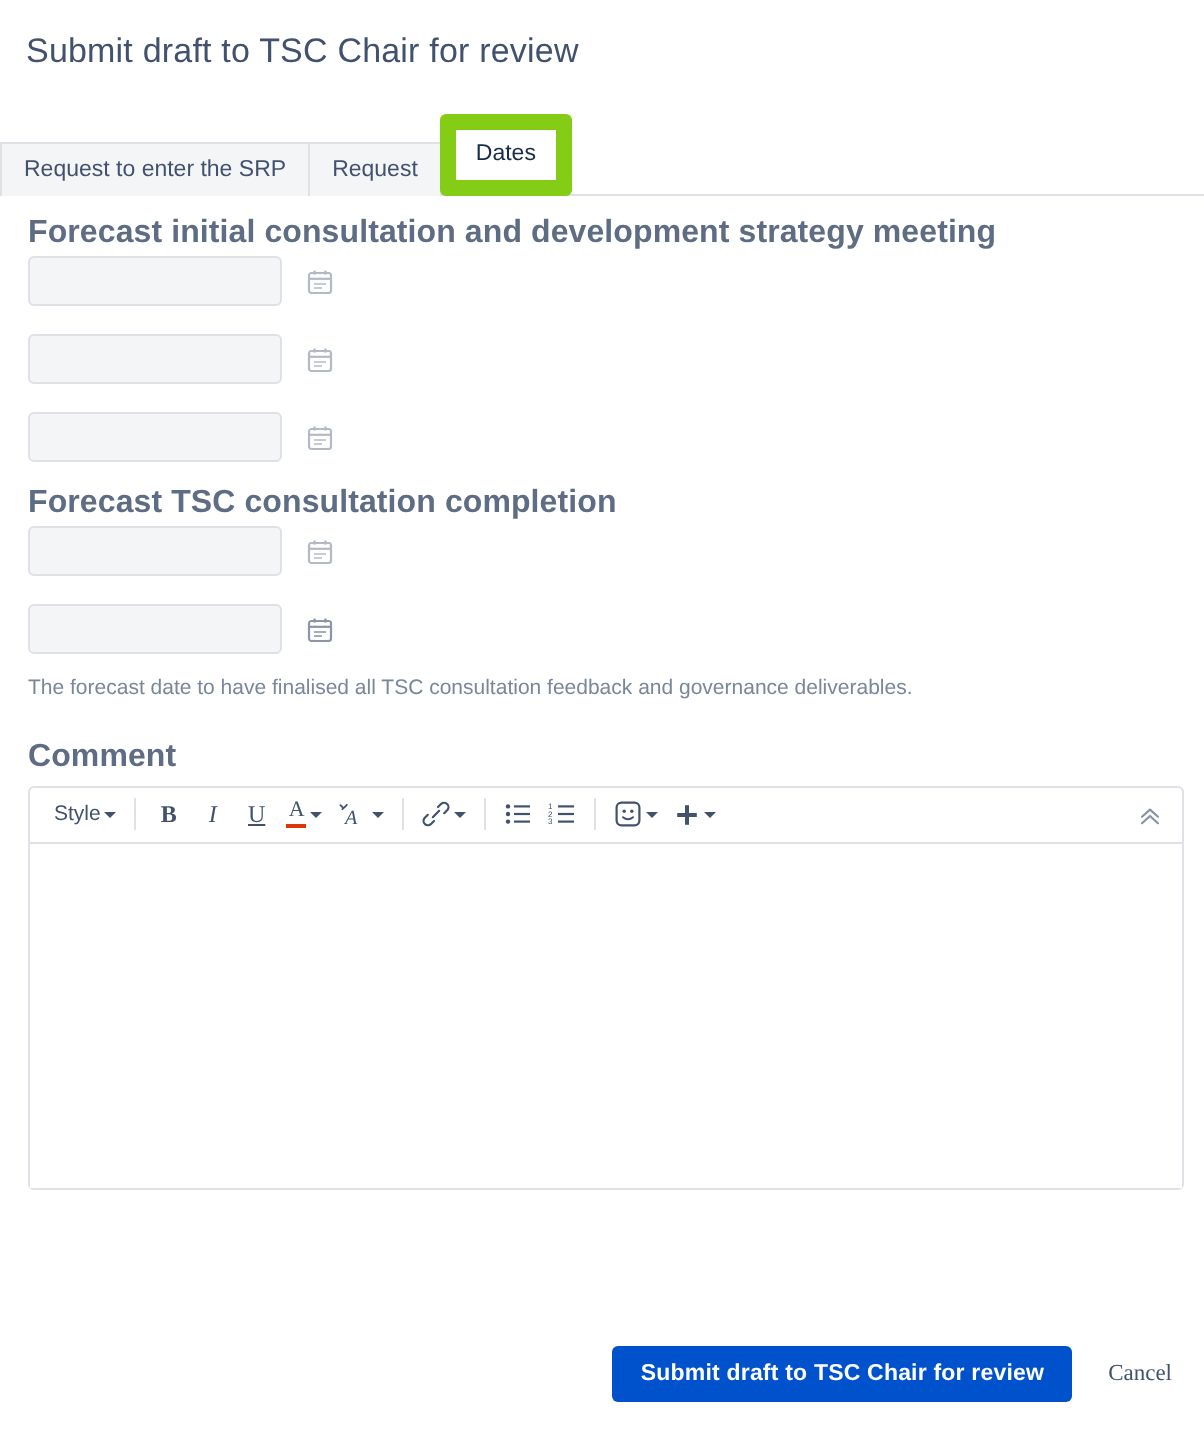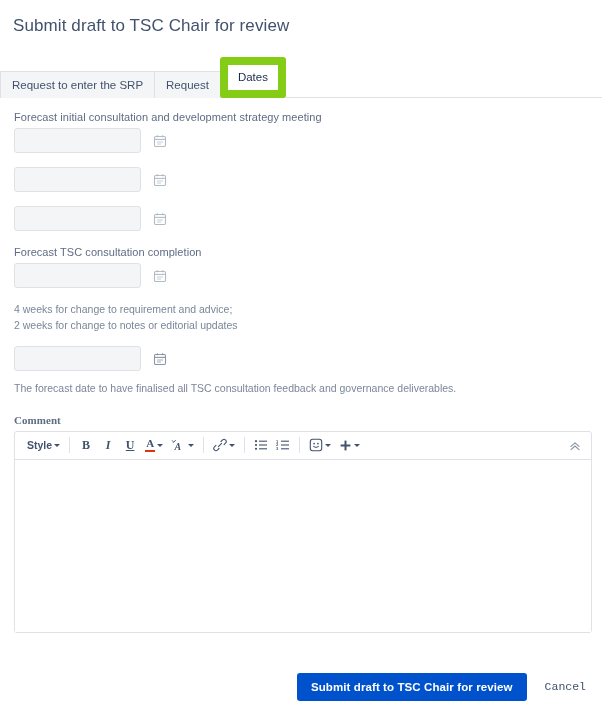--- a/index.html
+++ b/index.html
@@ -68,22 +68,22 @@
     z-index: 3;
     color: #172B4D;
   }
 
   
   .form {
     padding: 12px 0 0 14px;
   }
   .field { margin-bottom: 14px; }
   .field-label {
-    font-size: 11px;
-    font-weight: normal;
+    font-size: 16px;
+    font-weight: bold;
     color: #5E6C84;
     line-height: 14px;
     margin-bottom: 4px;
     letter-spacing: 0.05px;
   }
   .field-row {
     display: flex;
     align-items: center;
   }
   .date-input {
@@ -118,26 +118,25 @@
     line-height: 15.5px;
     margin: -4px 0 13px 0;
   }
   .help-text.tight { margin-top: 2px; }
 
   
   .comment-block {
     padding: 4px 10px 0 14px;
   }
   .comment-label {
-    font-size: 11px;
+    font-size: 16px;
     font-weight: bold;
     color: #5E6C84;
     margin-bottom: 5px;
     letter-spacing: 0.05px;
-    font-family: Liberation Serif, serif;
   }
   .editor {
     border: 1px solid #DFE1E6;
     border-radius: 3px;
     background: #ffffff;
     width: 578px;
   }
   .toolbar {
     display: flex;
     align-items: center;
@@ -158,21 +157,20 @@
     justify-content: center;
     height: 22px;
     min-width: 20px;
     padding: 0 3px;
     margin: 0 1px;
     cursor: pointer;
     color: #42526E;
     border: none;
     background: transparent;
     font-family: "Liberation Sans", sans-serif;
-    font-weight: bold;
   }
   .tb-style {
     font-size: 10.5px;
     color: #42526E;
     padding: 0 3px 0 5px;
   }
   .chev {
     display: inline-block;
     margin-left: 2px;
     width: 0; height: 0;
@@ -224,21 +222,21 @@
     font-size: 11.5px;
     font-weight: bold;
     padding: 8px 14px;
     cursor: pointer;
     letter-spacing: .1px;
   }
   .btn-link {
     background: transparent;
     border: none;
     color: #42526E;
-    font-family: Liberation Mono, monospace;
+    font-family: Liberation Serif, serif;
     font-size: 11.5px;
     margin-left: 16px;
     cursor: pointer;
     padding: 8px 2px;
   }
 </style>
 </head>
 <body>
 
 <h1 class="page-title">Submit draft to TSC Chair for review</h1>
@@ -320,24 +318,20 @@
           <line x1="1.5" y1="5.4" x2="12.5" y2="5.4" stroke="#B3BAC5" stroke-width="1.1"></line>
           <line x1="4.3" y1="1.3" x2="4.3" y2="3.3" stroke="#B3BAC5" stroke-width="1.2"></line>
           <line x1="9.7" y1="1.3" x2="9.7" y2="3.3" stroke="#B3BAC5" stroke-width="1.2"></line>
           <line x1="4" y1="8" x2="10" y2="8" stroke="#C6CCD6" stroke-width="1"></line>
           <line x1="4" y1="10" x2="8" y2="10" stroke="#C6CCD6" stroke-width="1"></line>
         </svg>
       </button>
     </div>
   </div>
 
-  <div class="help-text tight">
-    <div>4 weeks for change to requirement and advice;</div>
-    <div>2 weeks for change to notes or editorial updates</div>
-  </div>
 
   <div class="field">
     <div class="field-row">
       <input class="date-input" type="text" value="" style="">
       <button class="cal-btn" title="Open date picker">
         <svg width="14" height="14" viewBox="0 0 14 14" aria-hidden="true">
           <rect x="1.5" y="2.5" width="11" height="10" rx="1.2" fill="none" stroke="#8C94A5" stroke-width="1.1"></rect>
           <line x1="1.5" y1="5.4" x2="12.5" y2="5.4" stroke="#8C94A5" stroke-width="1.1"></line>
           <line x1="4.3" y1="1.3" x2="4.3" y2="3.3" stroke="#8C94A5" stroke-width="1.2"></line>
           <line x1="9.7" y1="1.3" x2="9.7" y2="3.3" stroke="#8C94A5" stroke-width="1.2"></line>

